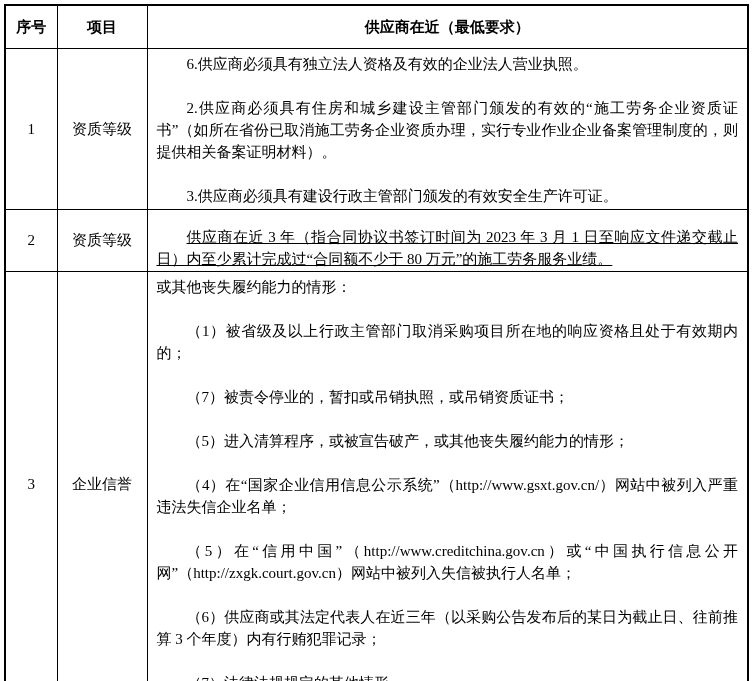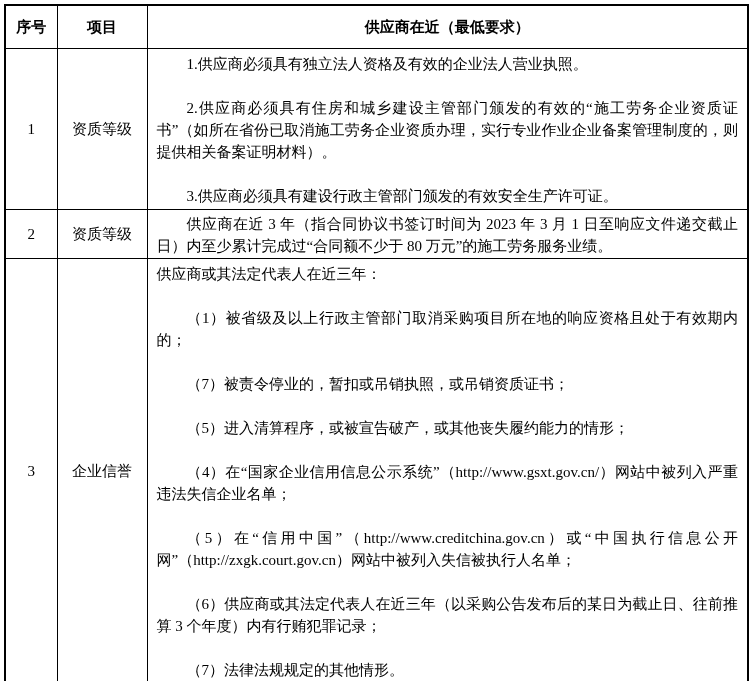--- a/index.html
+++ b/index.html
@@ -51,21 +51,21 @@
     padding: 4px 9px 2px 9px;
   }
   tr.row-qual  { height: 154px; }
   tr.row-perf  { height: 46px; }
   td.content p {
     margin: 0;
     text-indent: 2em;
   }
   td.content p + p { margin-top: 22px; }
   td.content p.no-indent { text-indent: 0; }
-  tr.row-perf td.content { vertical-align: middle; padding-top: 3px; padding-bottom: 1px; }
+  tr.row-perf td.content { vertical-align: middle; padding-top: 16px; padding-bottom: 1px; text-decoration: underline; }
 </style>
 </head>
 <body>
 
 <div class="page">
   <table class="qual-table">
     <colgroup>
       <col class="c-no">
       <col class="c-item">
       <col class="c-criteria">
@@ -75,37 +75,37 @@
         <th>序号</th>
         <th>项目</th>
         <th>供应商在近（最低要求）</th>
       </tr>
     </thead>
     <tbody>
       <tr class="row-qual">
         <td class="no">1</td>
         <td class="item">资质等级</td>
         <td class="content">
-          <p>1.供应商必须具有独立法人资格及有效的企业法人营业执照。</p>
+          <p>6.供应商必须具有独立法人资格及有效的企业法人营业执照。</p>
           <p>2.供应商必须具有住房和城乡建设主管部门颁发的有效的“施工劳务企业资质证书”（如所在省份已取消施工劳务企业资质办理，实行专业作业企业备案管理制度的，则提供相关备案证明材料）。</p>
           <p>3.供应商必须具有建设行政主管部门颁发的有效安全生产许可证。</p>
         </td>
       </tr>
       <tr class="row-perf">
         <td class="no">2</td>
         <td class="item">资质等级</td>
         <td class="content">
           <p>供应商在近 3 年（指合同协议书签订时间为 2023 年 3 月 1 日至响应文件递交截止日）内至少累计完成过“合同额不少于 80 万元”的施工劳务服务业绩。</p>
         </td>
       </tr>
       <tr class="row-credit">
         <td class="no">3</td>
         <td class="item">企业信誉</td>
         <td class="content">
-          <p class="no-indent">供应商或其法定代表人在近三年：</p>
+          <p class="no-indent">或其他丧失履约能力的情形：</p>
           <p>（1）被省级及以上行政主管部门取消采购项目所在地的响应资格且处于有效期内的；</p>
           <p>（7）被责令停业的，暂扣或吊销执照，或吊销资质证书；</p>
           <p>（5）进入清算程序，或被宣告破产，或其他丧失履约能力的情形；</p>
           <p>（4）在“国家企业信用信息公示系统”（http://www.gsxt.gov.cn/）网站中被列入严重违法失信企业名单；</p>
           <p>（5）在“信用中国”（http://www.creditchina.gov.cn）或“中国执行信息公开网”（http://zxgk.court.gov.cn）网站中被列入失信被执行人名单；</p>
           <p>（6）供应商或其法定代表人在近三年（以采购公告发布后的某日为截止日、往前推算 3 个年度）内有行贿犯罪记录；</p>
           <p>（7）法律法规规定的其他情形。</p>
         </td>
       </tr>
     </tbody>

